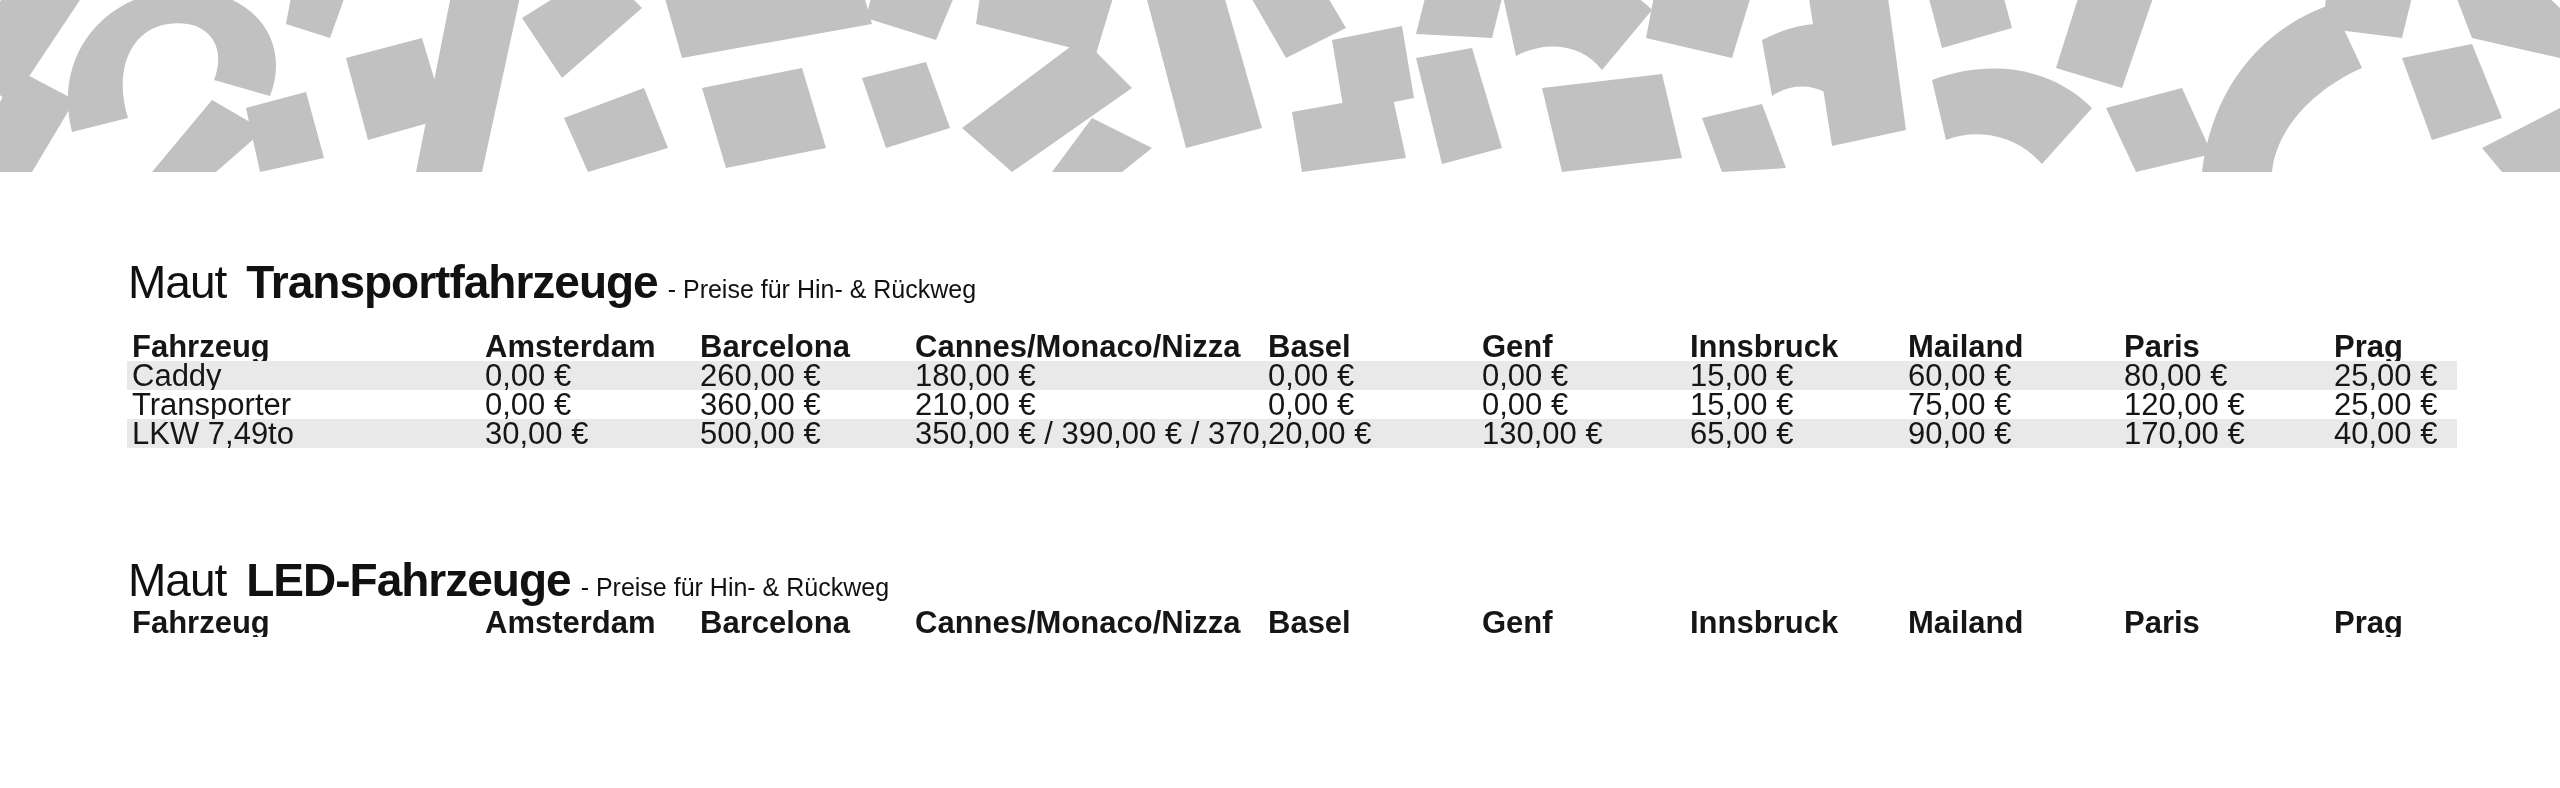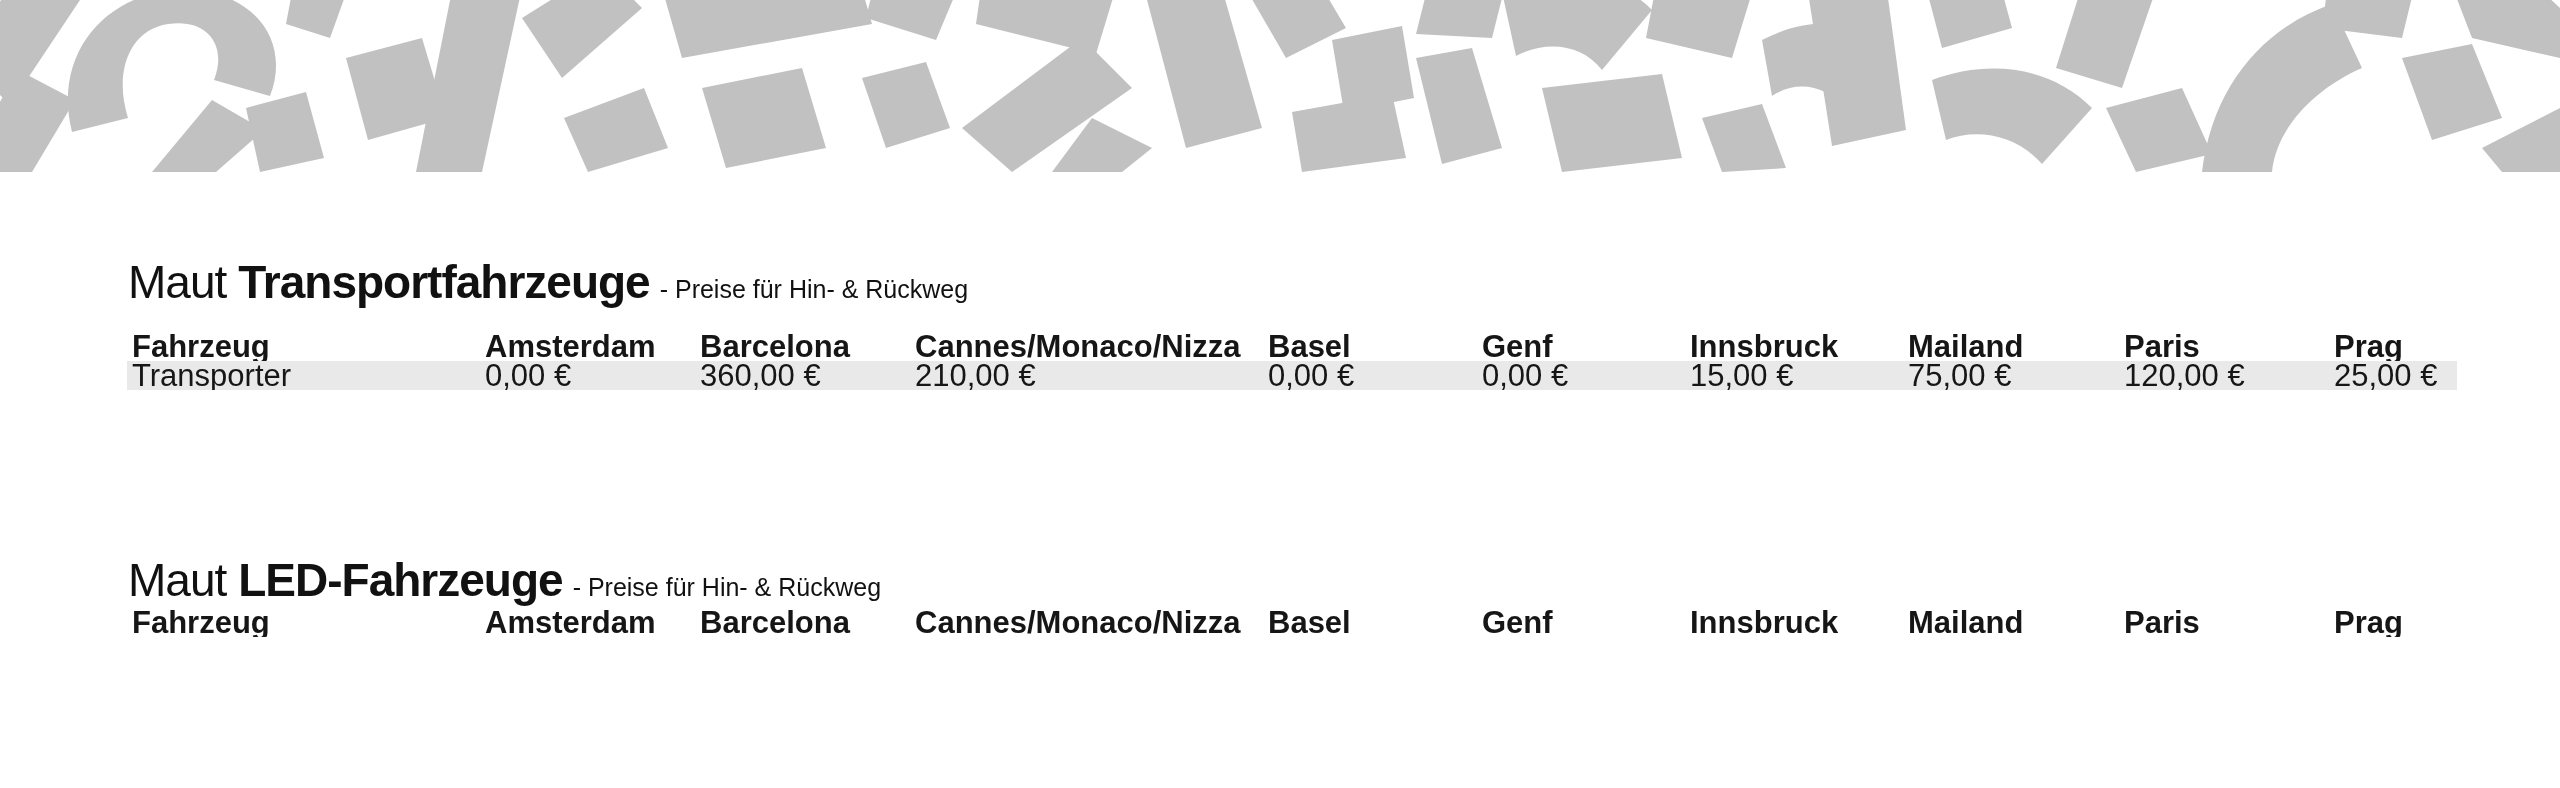--- a/index.html
+++ b/index.html
@@ -15,21 +15,21 @@
     position: absolute; top: 0; left: 0;
     width: 2560px; height: 172px;
     display: block;
   }
   .section-title {
     position: absolute; left: 128px;
     font-size: 46px; line-height: 52px;
     white-space: nowrap;
     color: #111111;
   }
-  .section-title .prefix { font-weight: 300; letter-spacing: -1px; margin-right: 12px; }
+  .section-title .prefix { font-weight: 300; letter-spacing: -1px; margin-right: 20px; }
   .section-title .main   { font-weight: 700; letter-spacing: -1px; margin-top: 48px; }
   .section-title .subtitle { font-size: 25px; font-weight: 400; margin-left: 10px; letter-spacing: 0; }
   #title-transport { top: 256px; }
   #title-led       { top: 554px; }
 
   table {
     position: absolute; left: 127px;
     width: 2330px;
     border-collapse: collapse;
     table-layout: fixed;
@@ -131,30 +131,54 @@
         <th>Basel</th>
         <th>Genf</th>
         <th>Innsbruck</th>
         <th>Mailand</th>
         <th>Paris</th>
         <th>Prag</th>
       </tr>
     </thead>
   <tbody>
       <tr>
+        <td>Caddy</td>
+        <td>0,00 €</td>
+        <td>260,00 €</td>
+        <td>180,00 €</td>
+        <td>0,00 €</td>
+        <td>0,00 €</td>
+        <td>15,00 €</td>
+        <td>60,00 €</td>
+        <td>80,00 €</td>
+        <td>25,00 €</td>
+      </tr>
+      <tr>
         <td>Transporter</td>
         <td>0,00 €</td>
         <td>360,00 €</td>
         <td>210,00 €</td>
         <td>0,00 €</td>
         <td>0,00 €</td>
         <td>15,00 €</td>
         <td>75,00 €</td>
         <td>120,00 €</td>
         <td>25,00 €</td>
+      </tr>
+      <tr>
+        <td>LKW 7,49to</td>
+        <td>30,00 €</td>
+        <td>500,00 €</td>
+        <td>350,00 € / 390,00 € / 370,00 €</td>
+        <td>20,00 €</td>
+        <td>130,00 €</td>
+        <td>65,00 €</td>
+        <td>90,00 €</td>
+        <td>170,00 €</td>
+        <td>40,00 €</td>
       </tr>
     </tbody>
 </table>
 
 <div class="section-title" id="title-led">
   <span class="prefix">Maut</span><span class="main">LED-Fahrzeuge</span><span class="subtitle">- Preise für Hin- &amp; Rückweg</span>
 </div>
 
 <table id="table-led">
   <colgroup>

